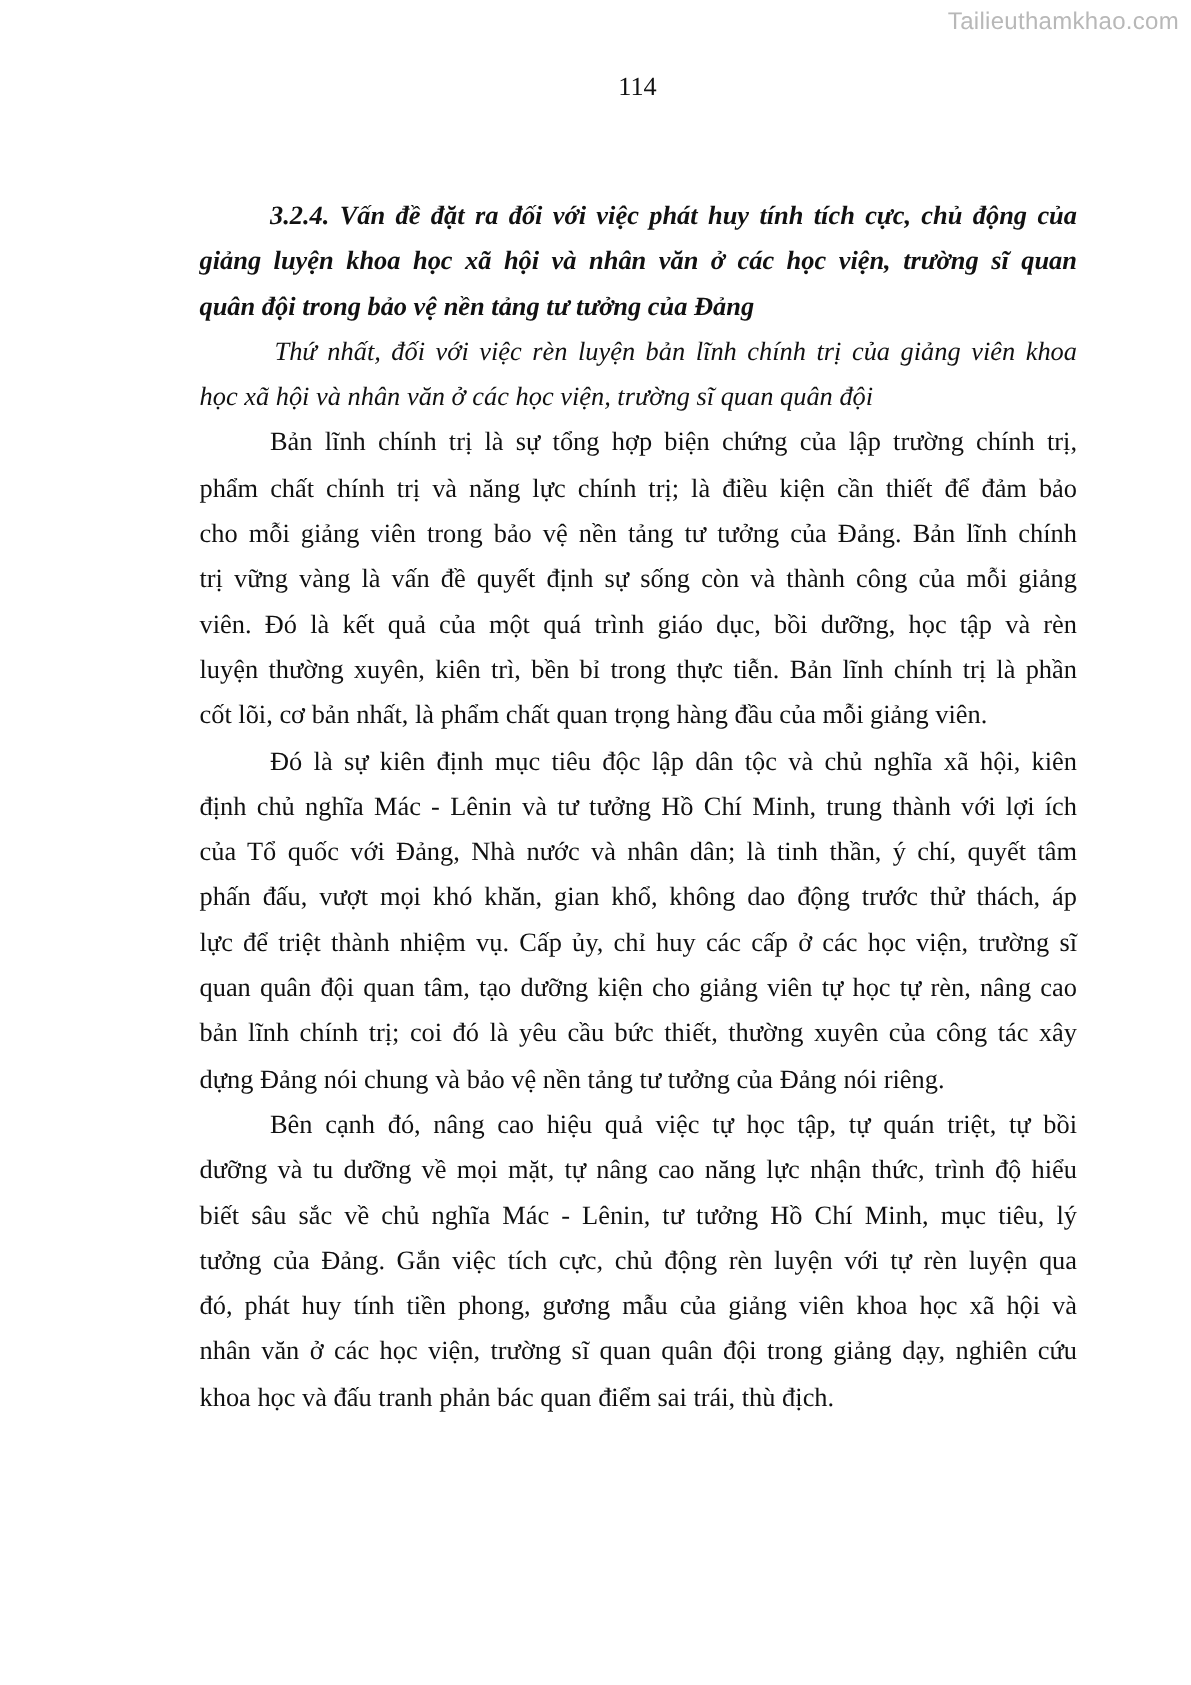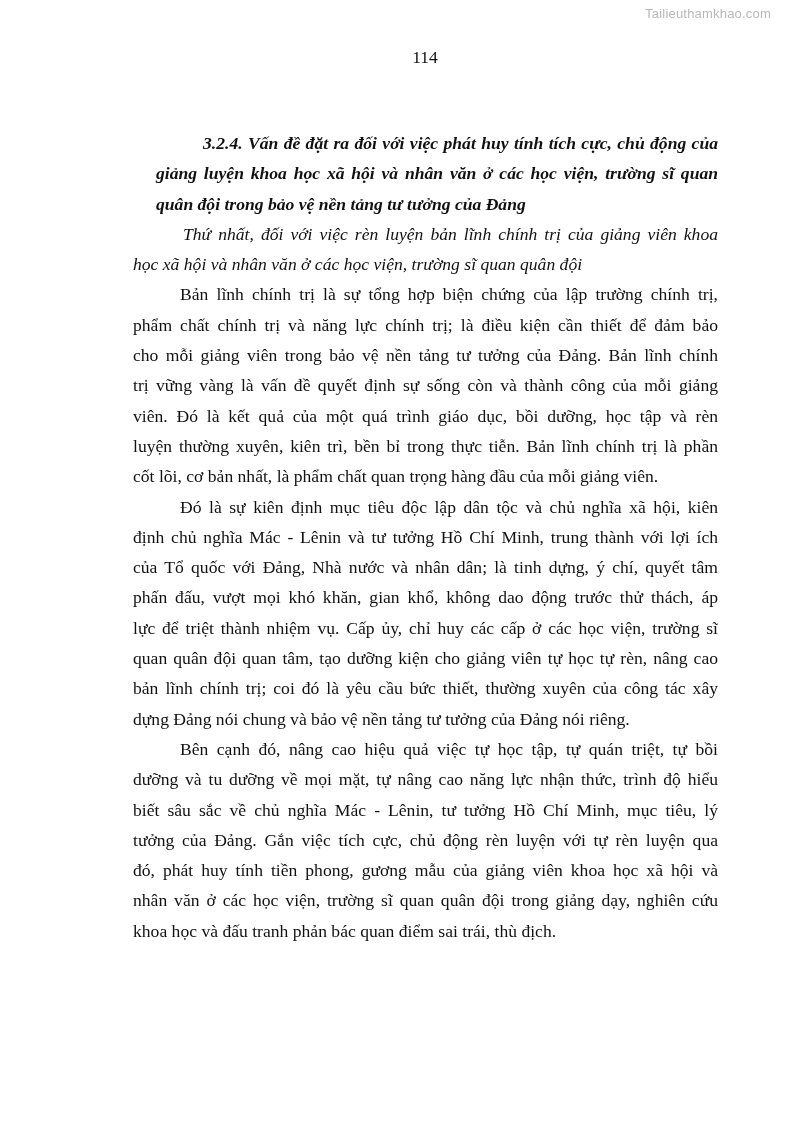--- a/index.html
+++ b/index.html
@@ -1,35 +1,35 @@
 <!DOCTYPE html>
 <html><head>
 <meta charset="utf-8">
 <style>
   html, body { margin: 0; padding: 0; background: #ffffff; }
   body { width: 794px; height: 1123px; position: relative; overflow: hidden; }
   .watermark {
-    position: absolute; top: 6px; right: 23px;
-    font-family: "Liberation Sans", sans-serif; font-size: 13px; color: #b8b8b8;
+    position: absolute; top: 6px; right: 8px;
+    font-family: "Liberation Sans", sans-serif; font-size: 16px; color: #b8b8b8;
     letter-spacing: 0.2px;
   }
   .page-number {
     position: absolute; top: 47px; left: 0; width: 794px; text-align: center;
     font-family: "Liberation Serif", serif; font-size: 17.5px; color: #111; margin-left: 28px;
   }
   .content {
     position: absolute; left: 133px; top: 128px; width: 585px;
     font-family: "Liberation Serif", serif; font-size: 17.6px; color: #111;
   }
   .line {
     height: 30.3px; line-height: 30.3px; white-space: nowrap;
     text-align: justify; text-align-last: justify;
   }
   .line.last { text-align-last: left; }
-  .heading { font-weight: bold; font-style: italic; margin-left: 23px; }
+  .heading { font-weight: bold; font-style: italic; }
   .subheading { font-style: italic; }
   .heading .line.first { padding-left: 47px; }
   .subheading .line.first { padding-left: 50px; }
   .para .line.first { padding-left: 47px; }
 </style>
 </head>
 <body>
 
 <div class="watermark">Tailieuthamkhao.com</div>
 <div class="page-number">114</div>
@@ -52,21 +52,21 @@
     <div class="line">cho mỗi giảng viên trong bảo vệ nền tảng tư tưởng của Đảng. Bản lĩnh chính</div>
     <div class="line">trị vững vàng là vấn đề quyết định sự sống còn và thành công của mỗi giảng</div>
     <div class="line">viên. Đó là kết quả của một quá trình giáo dục, bồi dưỡng, học tập và rèn</div>
     <div class="line">luyện thường xuyên, kiên trì, bền bỉ trong thực tiễn. Bản lĩnh chính trị là phần</div>
     <div class="line last">cốt lõi, cơ bản nhất, là phẩm chất quan trọng hàng đầu của mỗi giảng viên.</div>
   </div>
 
   <div class="para">
     <div class="line first">Đó là sự kiên định mục tiêu độc lập dân tộc và chủ nghĩa xã hội, kiên</div>
     <div class="line">định chủ nghĩa Mác - Lênin và tư tưởng Hồ Chí Minh, trung thành với lợi ích</div>
-    <div class="line">của Tổ quốc với Đảng, Nhà nước và nhân dân; là tinh dựng, ý chí, quyết tâm</div>
+    <div class="line">của Tổ quốc với Đảng, Nhà nước và nhân dân; là tinh thần, ý chí, quyết tâm</div>
     <div class="line">phấn đấu, vượt mọi khó khăn, gian khổ, không dao động trước thử thách, áp</div>
     <div class="line">lực để triệt thành nhiệm vụ. Cấp ủy, chỉ huy các cấp ở các học viện, trường sĩ</div>
     <div class="line">quan quân đội quan tâm, tạo dưỡng kiện cho giảng viên tự học tự rèn, nâng cao</div>
     <div class="line">bản lĩnh chính trị; coi đó là yêu cầu bức thiết, thường xuyên của công tác xây</div>
     <div class="line last">dựng Đảng nói chung và bảo vệ nền tảng tư tưởng của Đảng nói riêng.</div>
   </div>
 
   <div class="para">
     <div class="line first">Bên cạnh đó, nâng cao hiệu quả việc tự học tập, tự quán triệt, tự bồi</div>
     <div class="line">dưỡng và tu dưỡng về mọi mặt, tự nâng cao năng lực nhận thức, trình độ hiểu</div>

